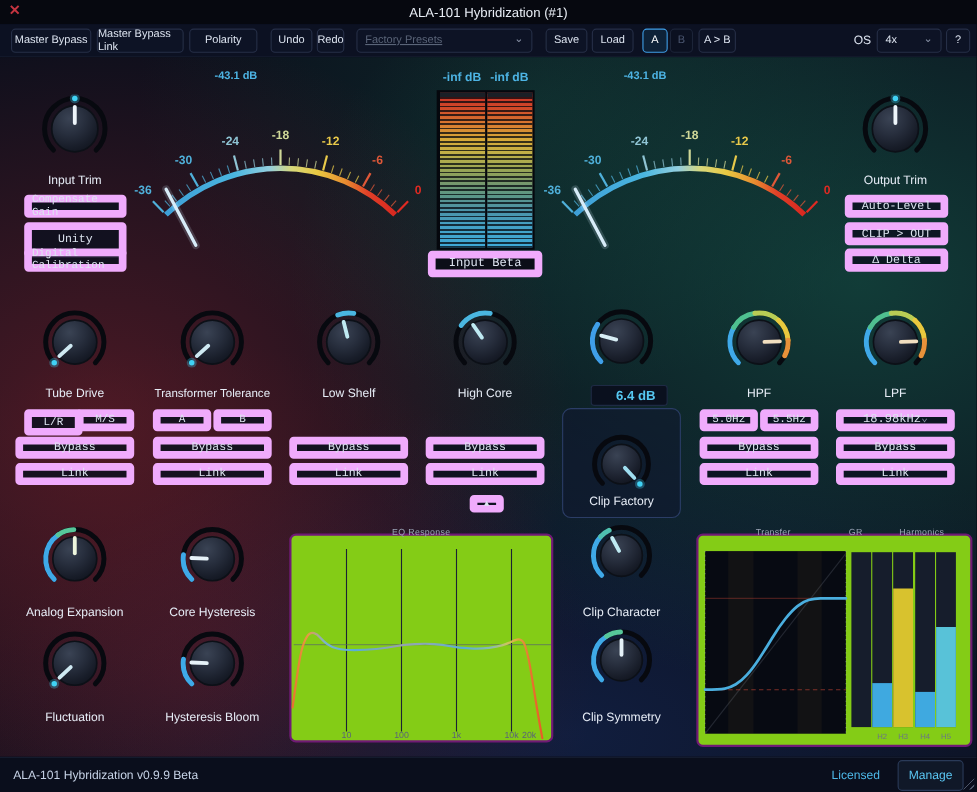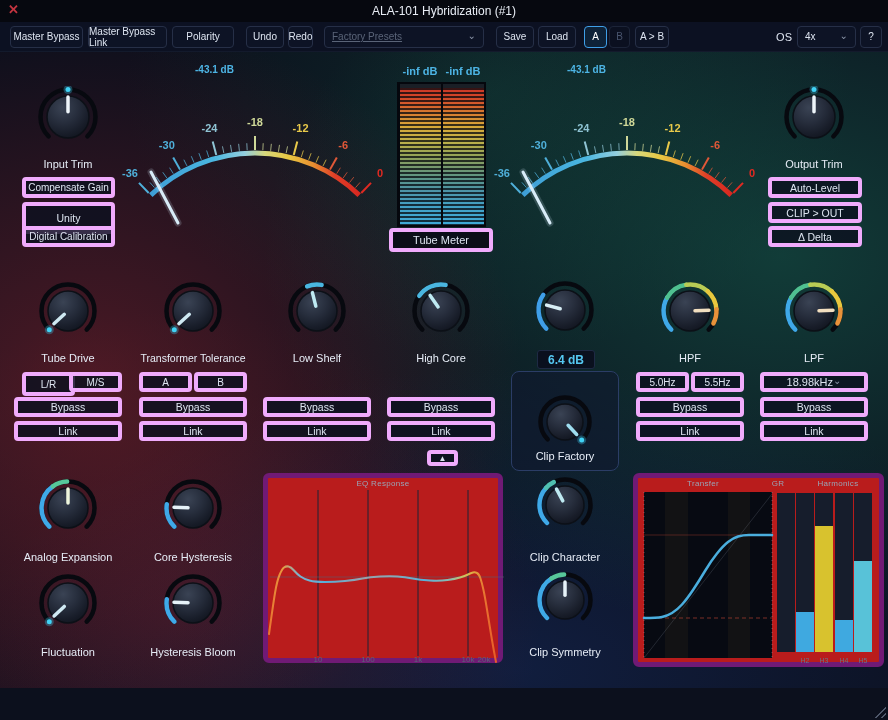--- a/index.html
+++ b/index.html
@@ -28,40 +28,40 @@
   
   .bg{position:absolute;left:0;top:52px;width:888px;height:636px;
       background:
         radial-gradient(620px 520px at 10% 52%, rgba(140,35,45,0.50), rgba(0,0,0,0) 70%),
         radial-gradient(520px 430px at 20% 88%, rgba(120,30,40,0.33), rgba(0,0,0,0) 70%),
         radial-gradient(720px 520px at 88% 32%, rgba(25,115,90,0.45), rgba(0,0,0,0) 72%),
         radial-gradient(520px 380px at 55% 6%, rgba(20,75,62,0.35), rgba(0,0,0,0) 70%),
         radial-gradient(760px 420px at 58% 97%, rgba(25,50,110,0.42), rgba(0,0,0,0) 72%),
         #0b0f1c;}
   
-  .abtn{position:absolute;border:4px solid #f0abfc;background:rgba(12,17,32,0.82);color:#dde4f0;
+  .abtn{position:absolute;border:7px solid #f0abfc;background:rgba(12,17,32,0.82);color:#dde4f0;
         border-radius:4px;font-size:10.5px;display:flex;align-items:center;justify-content:center;
-        box-sizing:border-box;}
+        box-sizing:border-box;font-family:Liberation Mono, monospace;}
   .knob{position:absolute;}
   .klabel{position:absolute;width:124px;text-align:center;color:#e6ecf6;font-size:11px;}
   .mval{position:absolute;color:#4db4e4;font-size:10px;font-weight:bold;text-align:left;width:120px;}
   .binf{position:absolute;color:#4db4e4;font-size:11px;font-weight:bold;text-align:center;width:60px;}
   .vu{position:absolute;}
   .meterwrap{position:absolute;left:397px;top:82px;width:89px;height:145px;background:#05070d;}
   .barm{position:absolute;top:2px;height:141px;width:41px;
         background:
           linear-gradient(#1a1f26 0 4px, rgba(0,0,0,0) 4px),
           repeating-linear-gradient(to bottom, rgba(4,7,13,0.75) 0 1.6px, rgba(0,0,0,0) 1.6px 4px),
           linear-gradient(to bottom,#c83028 0%,#d04828 10%,#d87830 20%,#d8a838 30%,#c0b048 40%,
             #98a455 50%,#78986a 58%,#5c9484 66%,#4c94a8 76%,#42a2c8 88%,#3fa9d8 100%);}
   .valbox{position:absolute;background:#0a101e;border:1px solid #1e2a44;border-radius:3px;
-          color:#56c8f2;font-weight:bold;font-size:12px;display:flex;align-items:center;justify-content:center;}
+          color:#56c8f2;font-weight:bold;font-size:12px;display:flex;align-items:center;justify-content:center;padding-left:12px;}
   .clip-panel{position:absolute;left:511px;top:371px;width:108px;height:100px;
               background:rgba(16,24,48,0.55);border:1px solid #2b3d66;border-radius:8px;box-sizing:border-box;}
-  .gpanel{position:absolute;background:#b91c1c;border:5px solid #701a75;border-radius:6px;box-sizing:border-box;}
+  .gpanel{position:absolute;background:#84cc16;border:2px solid #701a75;border-radius:6px;box-sizing:border-box;margin-top:12px;}
   .ptitle{position:absolute;font-size:8px;color:#9aa4b6;letter-spacing:.3px;text-align:center;}
   .footer{position:absolute;left:0;top:688px;width:888px;height:32px;background:#0a0e1c;
           border-top:1px solid #161d30;display:flex;align-items:center;padding:0 12px;box-sizing:border-box;}
   .fver{color:#c6d2e6;font-size:11px;}
   .flic{color:#4db8e8;font-size:11px;margin-right:16px;}
   .fmanage{width:58px;height:26px;border:1px solid #2a3a58;border-radius:4px;background:#101828;
            color:#5bc8f5;font-size:11px;display:flex;align-items:center;justify-content:center;}
   .grip{position:absolute;right:2px;bottom:2px;width:14px;height:14px;
         background:repeating-linear-gradient(135deg, rgba(160,175,200,0.45) 0 1px, rgba(0,0,0,0) 1px 4px);
         clip-path:polygon(100% 0,100% 100%,0 100%);}
@@ -254,21 +254,21 @@
         <line x1="61" y1="138" x2="34" y2="87" stroke="#cfe6f6" stroke-width="7" stroke-linecap="round" opacity="0.18"></line>
         <line x1="61" y1="138" x2="34" y2="87" stroke="#d8ecf8" stroke-width="3" stroke-linecap="round"></line>
       </svg></div>
 
   <div class="binf" style="left:390px;top:65px">-inf dB</div>
   <div class="binf" style="left:433px;top:65px">-inf dB</div>
   <div class="meterwrap">
     <div class="barm" style="left:3px"></div>
     <div class="barm" style="left:46px"></div>
   </div>
-  <div class="abtn" style="left:389px;top:228px;width:104px;height:24px;font-size:11px;background:#0b0e18">Tube Meter</div>
+  <div class="abtn" style="left:389px;top:228px;width:104px;height:24px;font-size:11px;background:#0b0e18">Input Beta</div>
 
   <div class="knob" style="left:38px;top:281px"><svg width="60" height="60" viewBox="0 0 60 60">
         <defs>
           <radialGradient id="kg3" cx="38%" cy="28%" r="78%">
             <stop offset="0%" stop-color="#3a4354"></stop>
             <stop offset="45%" stop-color="#272e3d"></stop>
             <stop offset="80%" stop-color="#181d29"></stop>
             <stop offset="100%" stop-color="#11151f"></stop>
           </radialGradient>
         </defs>
@@ -576,15 +576,21 @@
         <rect x="197" y="142" width="18" height="32" fill="#3fa9e0"></rect>
         <text x="206" y="185" fill="#6a7488" font-size="7" text-anchor="middle" font-family="Liberation Sans, sans-serif">H4</text>
         <rect x="216" y="83" width="18" height="91" fill="#58c2d8"></rect>
         <text x="225" y="185" fill="#6a7488" font-size="7" text-anchor="middle" font-family="Liberation Sans, sans-serif">H5</text>
       </svg>
   </div>
   <div class="ptitle" style="left:663px;top:479px;width:80px">Transfer</div>
   <div class="ptitle" style="left:766px;top:479px;width:24px">GR</div>
   <div class="ptitle" style="left:800px;top:479px;width:76px">Harmonics</div>
 
+  <div class="footer">
+    <span class="fver">ALA-101 Hybridization v0.9.9 Beta</span>
+    <span class="spacer"></span>
+    <span class="flic">Licensed</span>
+    <div class="fmanage">Manage</div>
+  </div>
   <div class="grip"></div>
 
 </div>
 
 </body></html>

